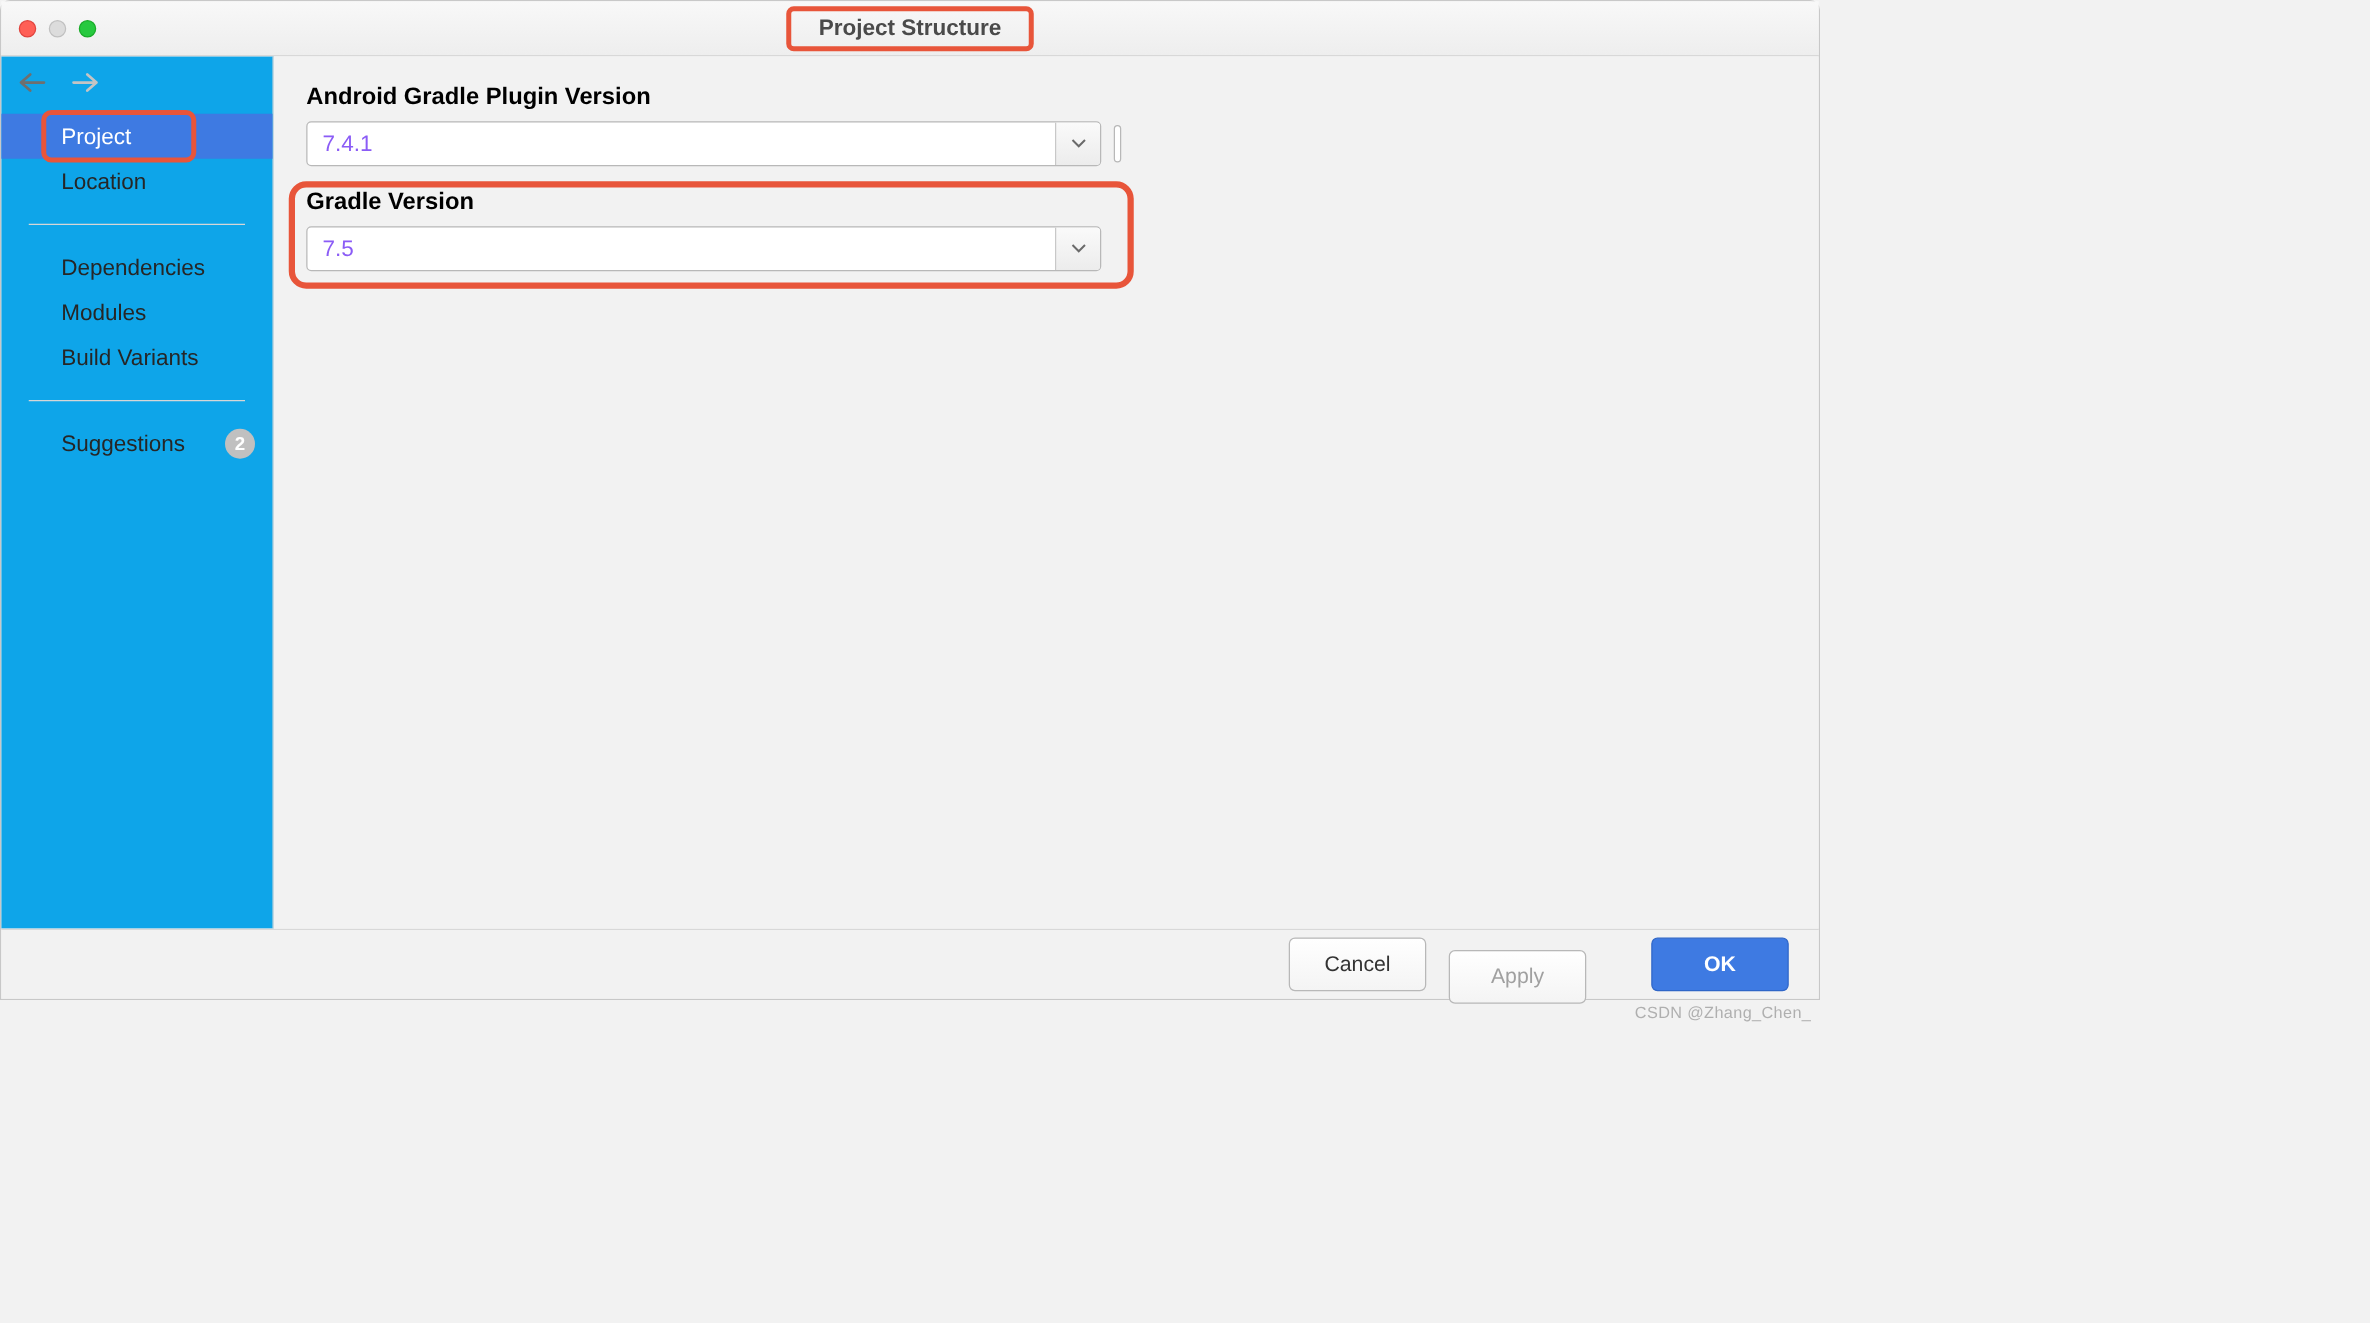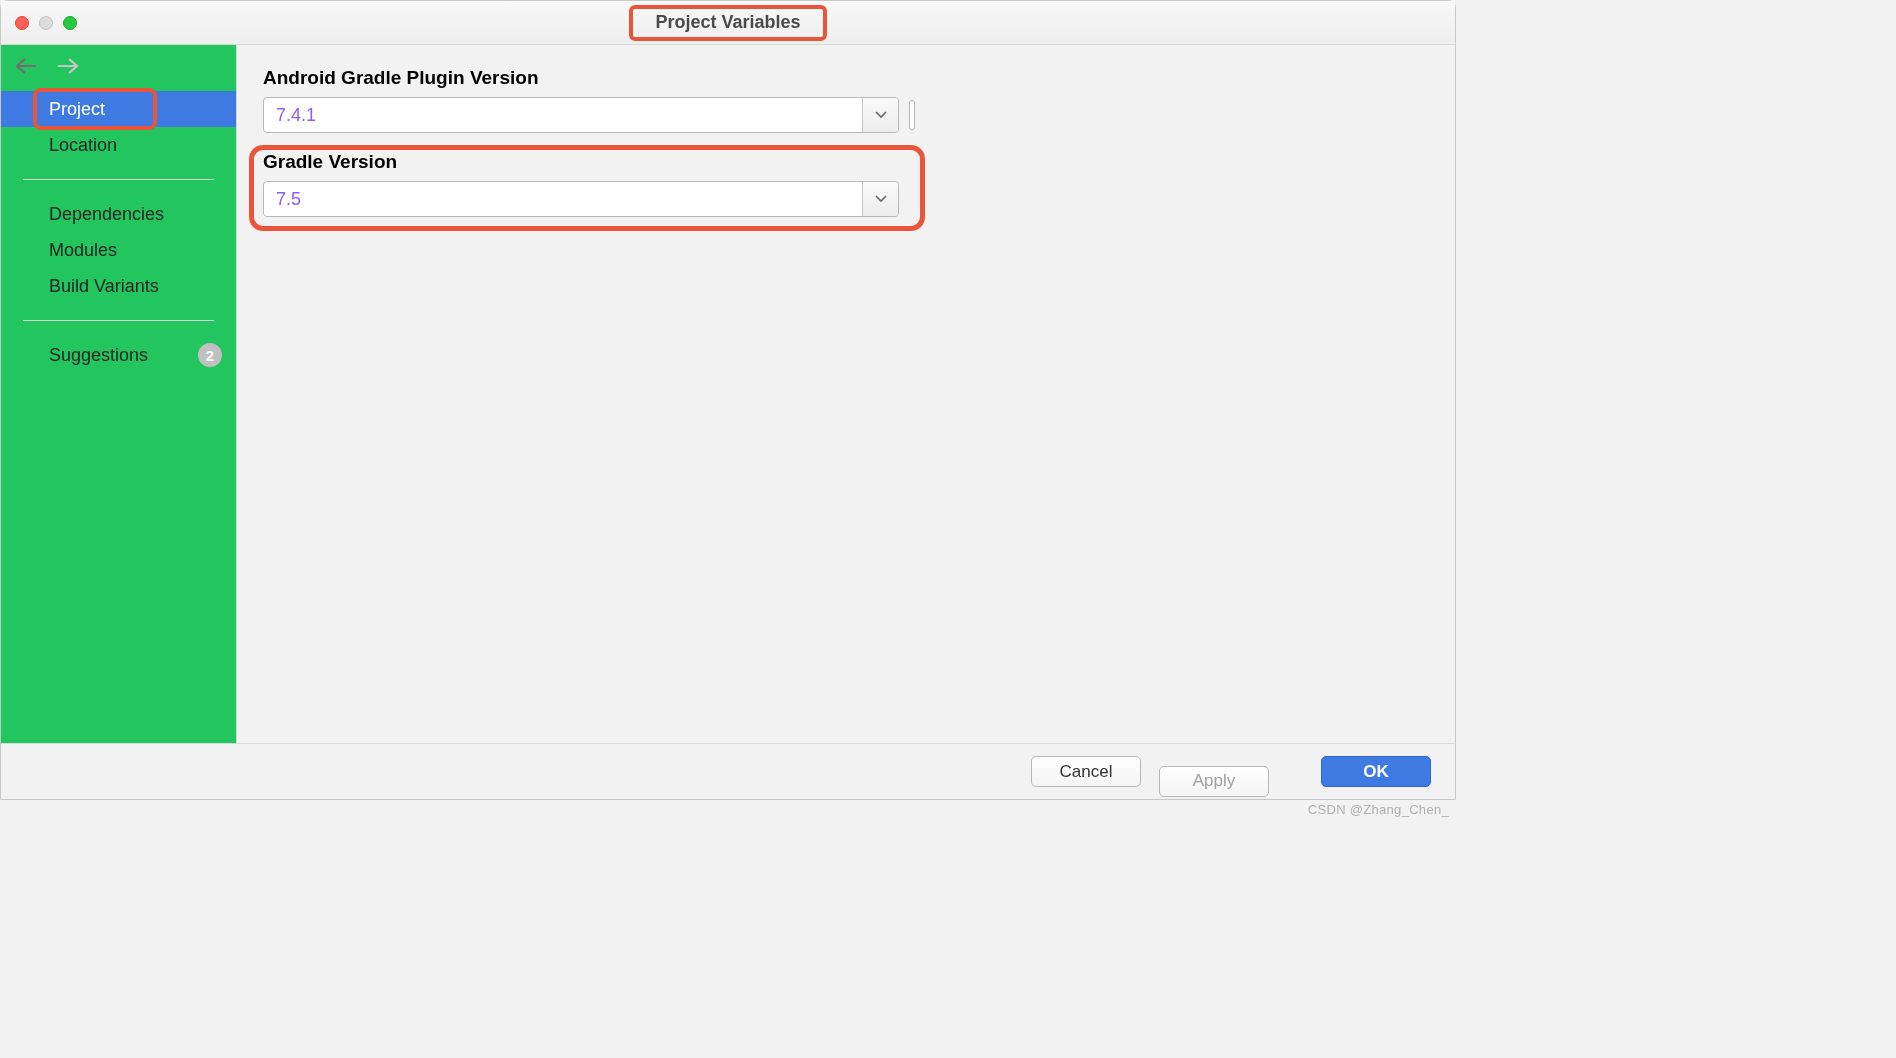--- a/index.html
+++ b/index.html
@@ -68,23 +68,23 @@
       border: 4px solid #e8553a;
       border-radius: 6px;
       pointer-events: none;
     }
     .body-area {
       display: flex;
       flex: 1;
       overflow: hidden;
     }
     .sidebar {
-      width: 236px;
+      width: 218px;
       border-right: 1px solid #d8d8d8;
-      background: #22c55e;
+      background: #0ea5e9;
       display: flex;
       flex-direction: column;
       flex-shrink: 0;
     }
     .nav-arrows {
       display: flex;
       gap: 20px;
       padding: 10px 14px 6px 14px;
     }
     .nav-arrow {
@@ -213,21 +213,21 @@
       border-top: 1px solid #d8d8d8;
       display: flex;
       align-items: center;
       justify-content: flex-end;
       padding: 0 24px;
       gap: 18px;
       background: #f2f2f2;
       flex-shrink: 0;
     }
     .btn {
-      height: 31px;
+      height: 43px;
       min-width: 110px;
       border: 1px solid #b8b8b8;
       border-radius: 5px;
       background: linear-gradient(#ffffff, #f4f4f4);
       font-size: 17px;
       color: #333;
       cursor: pointer;
       padding: 0 20px;
     }
     .btn.disabled {
@@ -255,21 +255,21 @@
 <body>
 
 <div class="window">
 
   <div class="titlebar">
     <div class="traffic-lights">
       <div class="traffic-light tl-close"></div>
       <div class="traffic-light tl-min"></div>
       <div class="traffic-light tl-max"></div>
     </div>
-    <div class="title-text">Project Variables</div>
+    <div class="title-text">Project Structure</div>
     <div class="title-highlight"></div>
   </div>
 
   <div class="body-area">
 
     <div class="sidebar">
       <div class="nav-arrows">
         <div class="nav-arrow">
           <svg viewBox="0 0 24 18">
               <path d="M10 2 L2 9 L10 16 M2 9 H22" stroke="#6f6f6f" stroke-width="2.4" fill="none" stroke-linecap="round" stroke-linejoin="round"></path>

